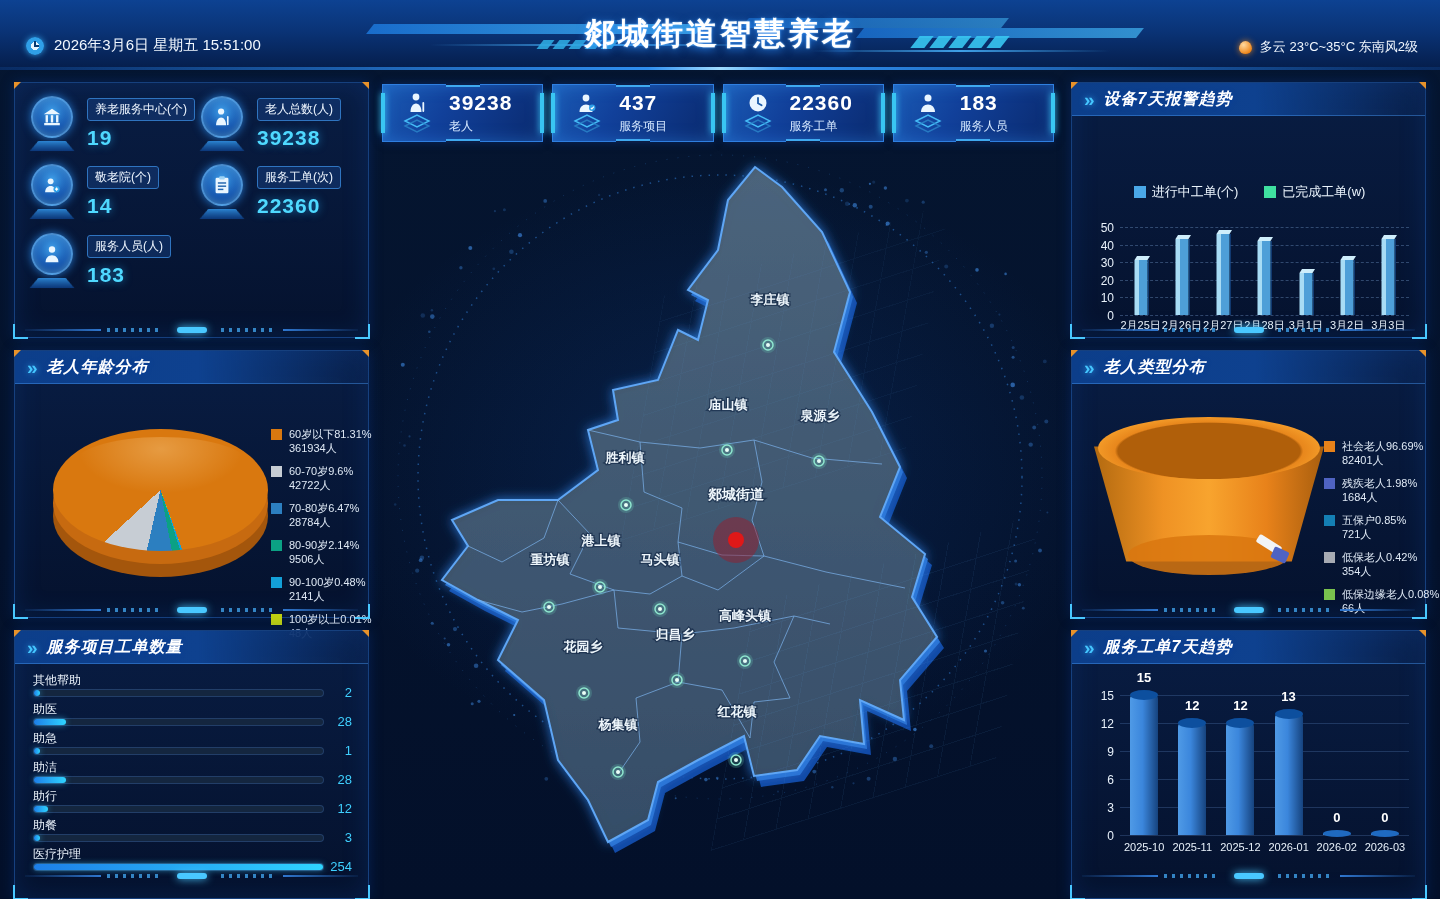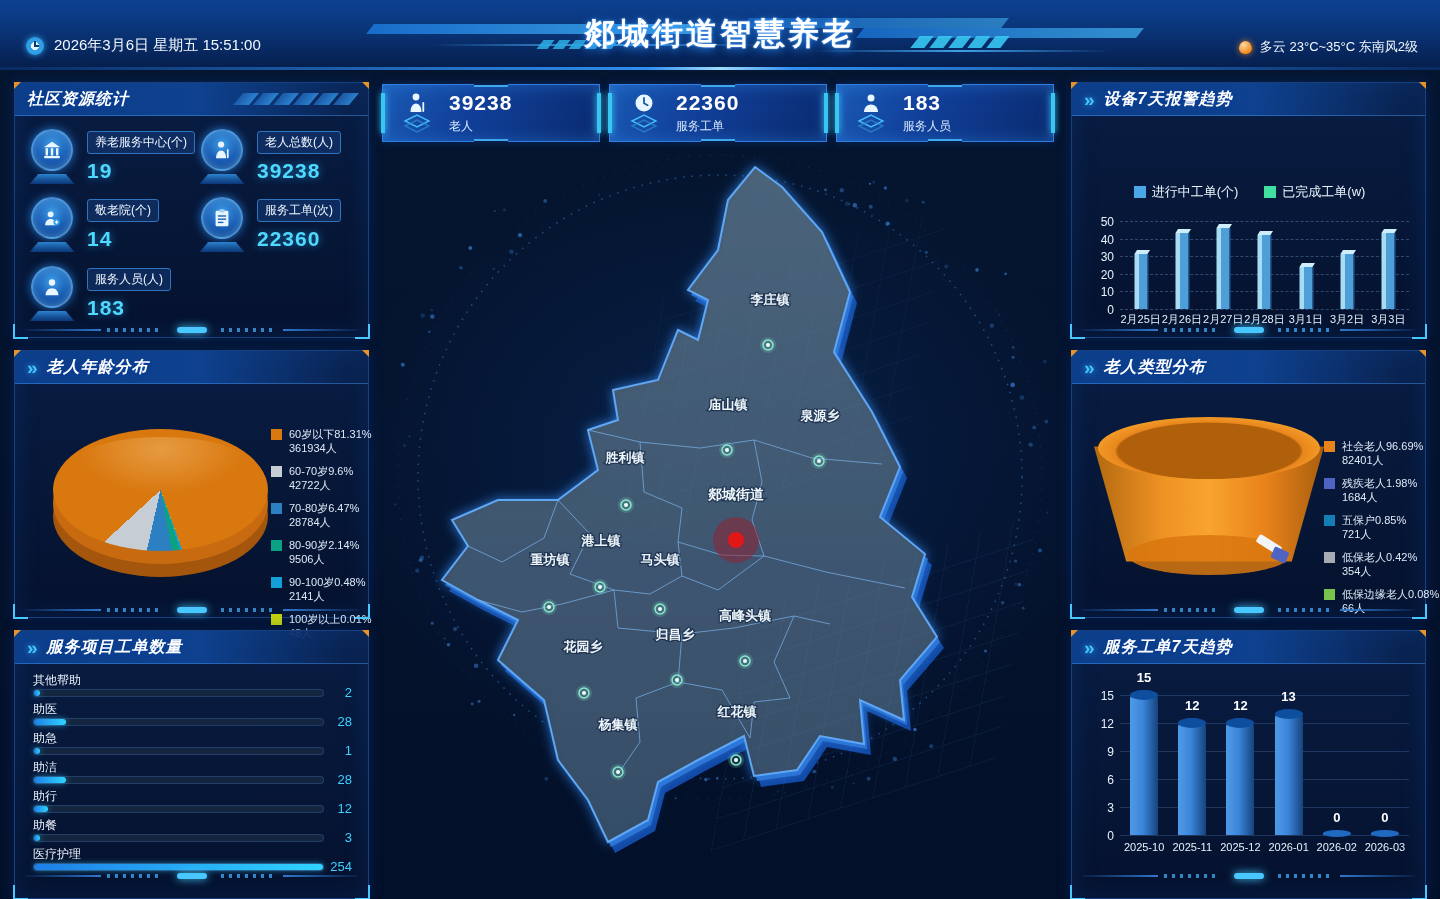--- a/index.html
+++ b/index.html
@@ -137,21 +137,21 @@
   .bowl-top { position:absolute; left:4px; top:0; width:222px; height:62px; border-radius:50%;
     background:radial-gradient(ellipse at 50% 55%, #b05f0a 0% 58%, #e8871c 60%, #f8a42e 78%, #e07a14 100%); }
   .bowl-bot { position:absolute; left:34px; top:118px; width:162px; height:40px; border-radius:50%;
     background:#d9770f; opacity:.85; }
   .sliver { position:absolute; border-radius:2px; }
   .sliver.w { right:42px; bottom:28px; width:26px; height:9px; background:#f2f4f6; transform:rotate(32deg); }
   .sliver.b { right:36px; bottom:16px; width:16px; height:12px; background:#4f63c2; transform:rotate(24deg); }
 
   
   .vchart { position:absolute; left:14px; right:12px; }
-  .vc-legend { display:flex; justify-content:center; gap:26px; margin-bottom:20px; }
+  .vc-legend { display:flex; justify-content:center; gap:26px; margin-bottom:26px; }
   .vc-legend .li { display:flex; align-items:center; gap:6px; color:#eaf3fc; font-size:13px; }
   .vc-legend .sq { width:12px; height:12px; }
   .plot { position:relative; }
   .gridline { position:absolute; left:34px; right:4px; height:0; border-top:1px dashed rgba(130,170,220,.35); }
   .gridline.solid { border-top:1px solid rgba(90,130,190,.3); }
   .ytick { position:absolute; left:0; width:28px; text-align:right; color:#e8f1fa; font-size:12px; transform:translateY(-6px); }
   .cols { position:absolute; left:34px; right:4px; top:0; bottom:0; display:flex; }
   .colu { flex:1; position:relative; }
   .bar3d { position:absolute; left:50%; transform:translateX(-50%); bottom:0; width:13px;
     background:linear-gradient(90deg,#a8dcf5 0 35%,#4e9fd8 36% 100%); box-shadow:1px 0 0 #1d5fae; }
@@ -391,20 +391,38 @@
           <div class="clab">老人</div>
         </div>
       </div>
       <div class="card">
         <i class="bk"></i>
         <i class="bk b"></i>
         <div class="cic"><svg viewBox="0 0 40 44">
             <path d="M8 30 20 24l12 6-12 6z" fill="none" stroke="#49c8ff" stroke-width="1.4" opacity=".9"></path>
             <path d="M8 35 20 29l12 6-12 6z" fill="none" stroke="#2f8fd0" stroke-width="1.4" opacity=".7"></path>
             <g transform="translate(8,0)">
+              <circle cx="11" cy="7" r="3.4" fill="#eaf6ff"></circle>
+              <path d="M4.5 21c0-4.6 2.9-7.4 6.5-7.4s6.5 2.8 6.5 7.4z" fill="#eaf6ff"></path>
+              <circle cx="17.2" cy="16.8" r="3.2" fill="#2fa0e8"></circle>
+              <path d="M15.8 16.8l1.1 1.1 2-2.2" stroke="#fff" stroke-width="1.2" fill="none"></path>
+            </g>
+          </svg></div>
+        <div>
+          <div class="cval">437</div>
+          <div class="clab">服务项目</div>
+        </div>
+      </div>
+      <div class="card">
+        <i class="bk"></i>
+        <i class="bk b"></i>
+        <div class="cic"><svg viewBox="0 0 40 44">
+            <path d="M8 30 20 24l12 6-12 6z" fill="none" stroke="#49c8ff" stroke-width="1.4" opacity=".9"></path>
+            <path d="M8 35 20 29l12 6-12 6z" fill="none" stroke="#2f8fd0" stroke-width="1.4" opacity=".7"></path>
+            <g transform="translate(8,0)">
               <circle cx="12" cy="12" r="8.5" fill="#eaf6ff"></circle>
               <path d="M12 7v5.3l3.6 2" stroke="#1a5aa8" stroke-width="1.8" fill="none" stroke-linecap="round"></path>
             </g>
           </svg></div>
         <div>
           <div class="cval">22360</div>
           <div class="clab">服务工单</div>
         </div>
       </div>
       <div class="card">
@@ -421,31 +439,20 @@
         <div>
           <div class="cval">183</div>
           <div class="clab">服务人员</div>
         </div>
       </div>
     </div>
 
   <div class="panel" id="p-community">
     <i class="c-or tl"></i>
       <i class="c-or tr"></i>
-    <div class="panel-header">
-      <span class="panel-title">社区资源统计</span>
-      <span class="hdr-chev">
-          <i></i>
-          <i></i>
-          <i></i>
-          <i></i>
-          <i></i>
-          <i></i>
-        </span>
-    </div>
     <div class="stat-grid" id="stat-grid">
         <div class="stat-item">
           <div class="stat-icon">
             <div class="orb">
               <svg viewBox="0 0 24 24">
                 <path d="M12 3 3 9h18z" fill="#eaf6ff"></path>
                 <rect x="5" y="10" width="2.6" height="8" fill="#eaf6ff"></rect>
                 <rect x="10.7" y="10" width="2.6" height="8" fill="#eaf6ff"></rect>
                 <rect x="16.4" y="10" width="2.6" height="8" fill="#eaf6ff"></rect>
                 <rect x="3.5" y="18.5" width="17" height="2.5" fill="#eaf6ff"></rect>

